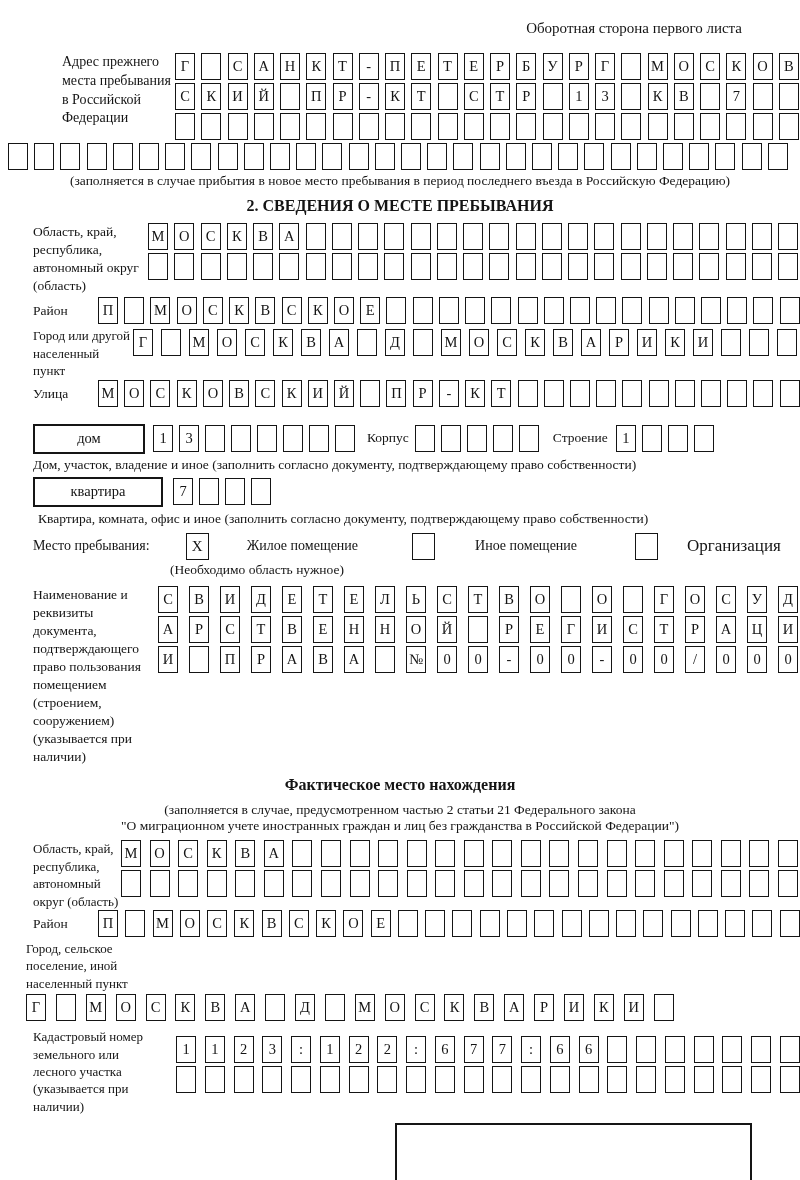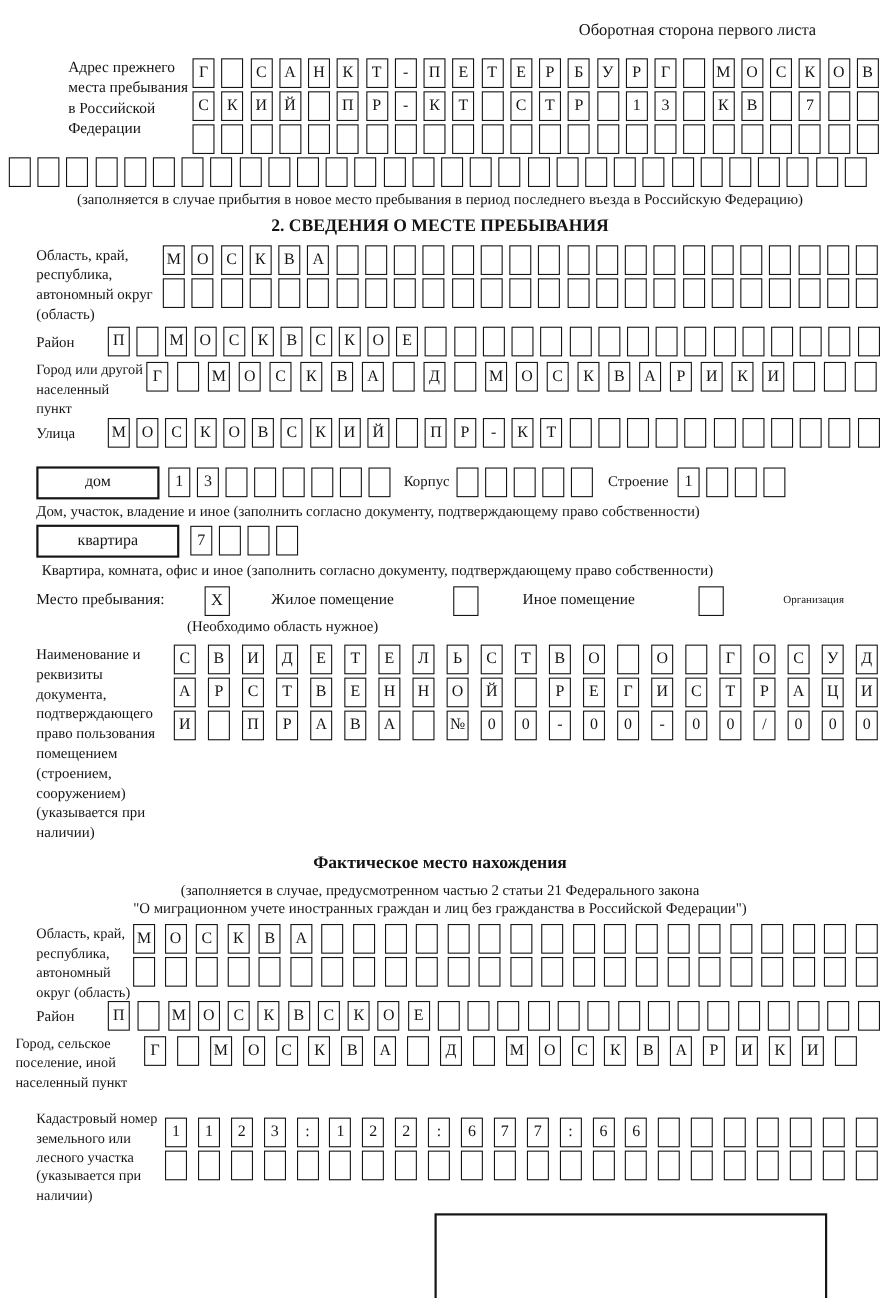--- a/index.html
+++ b/index.html
@@ -374,21 +374,21 @@
 </div>
 <div class="cap" style="padding-left:38px; margin-top:4px;">Квартира, комната, офис и иное (заполнить согласно документу, подтверждающему право собственности)</div>
 
 <div class="inline-row" style="padding-left:33px; margin-top:6px;gap:28px;">
   <div class="lab" style="font-size:14px;">Место пребывания:</div>
   <div class="chk" style="margin-left:8px;">X</div>
   <div class="lab" style="font-size:14px; margin-left:10px;">Жилое помещение</div>
   <div class="chk" style="margin-left:26px;"></div>
   <div class="lab" style="font-size:14px; margin-left:12px;">Иное помещение</div>
   <div class="chk" style="margin-left:30px;"></div>
-  <div class="lab" style="font-size:10px; margin-left:26px;">Организация</div>
+  <div class="lab" style="font-size:17px; margin-left:1px;">Организация</div>
 </div>
 <div class="cap" style="margin-left:170px; margin-top:2px;">(Необходимо область нужное)</div>
 
 <div class="group" style="padding-left:33px; margin-top:8px;">
   <div class="lab" style="width:125px;">Наименование и реквизиты документа, подтверждающего право пользования помещением (строением, сооружением) (указывается при наличии)</div>
   <div style="width:640px;">
     <div class="cellrow">
         <span class="cell">С</span>
         <span class="cell">В</span>
         <span class="cell">И</span>
@@ -547,21 +547,21 @@
       <span class="cell"></span>
       <span class="cell"></span>
       <span class="cell"></span>
       <span class="cell"></span>
       <span class="cell"></span>
       <span class="cell"></span>
       <span class="cell"></span>
     </div>
 </div>
 
-<div class="group" style="padding-left:14px;">
+<div class="group" style="padding-left:26px;flex-direction:column;">
   <div class="lab" style="width:117px; font-size:13px;">Город, сельское поселение, иной населенный пункт</div>
   <div class="cellrow" style="width:648px; margin-top:2px;">
       <span class="cell">Г</span>
       <span class="cell"></span>
       <span class="cell">М</span>
       <span class="cell">О</span>
       <span class="cell">С</span>
       <span class="cell">К</span>
       <span class="cell">В</span>
       <span class="cell">А</span>
@@ -575,21 +575,21 @@
       <span class="cell">В</span>
       <span class="cell">А</span>
       <span class="cell">Р</span>
       <span class="cell">И</span>
       <span class="cell">К</span>
       <span class="cell">И</span>
       <span class="cell"></span>
     </div>
 </div>
 
-<div class="group" style="padding-left:33px; margin-top:16px;">
+<div class="group" style="padding-left:33px; margin-top:4px;gap:26px;">
   <div class="lab" style="width:117px; font-size:13px;">Кадастровый номер земельного или лесного участка (указывается при наличии)</div>
   <div style="width:648px; padding-top:8px;">
     <div class="cellrow">
         <span class="cell">1</span>
         <span class="cell">1</span>
         <span class="cell">2</span>
         <span class="cell">3</span>
         <span class="cell">:</span>
         <span class="cell">1</span>
         <span class="cell">2</span>

